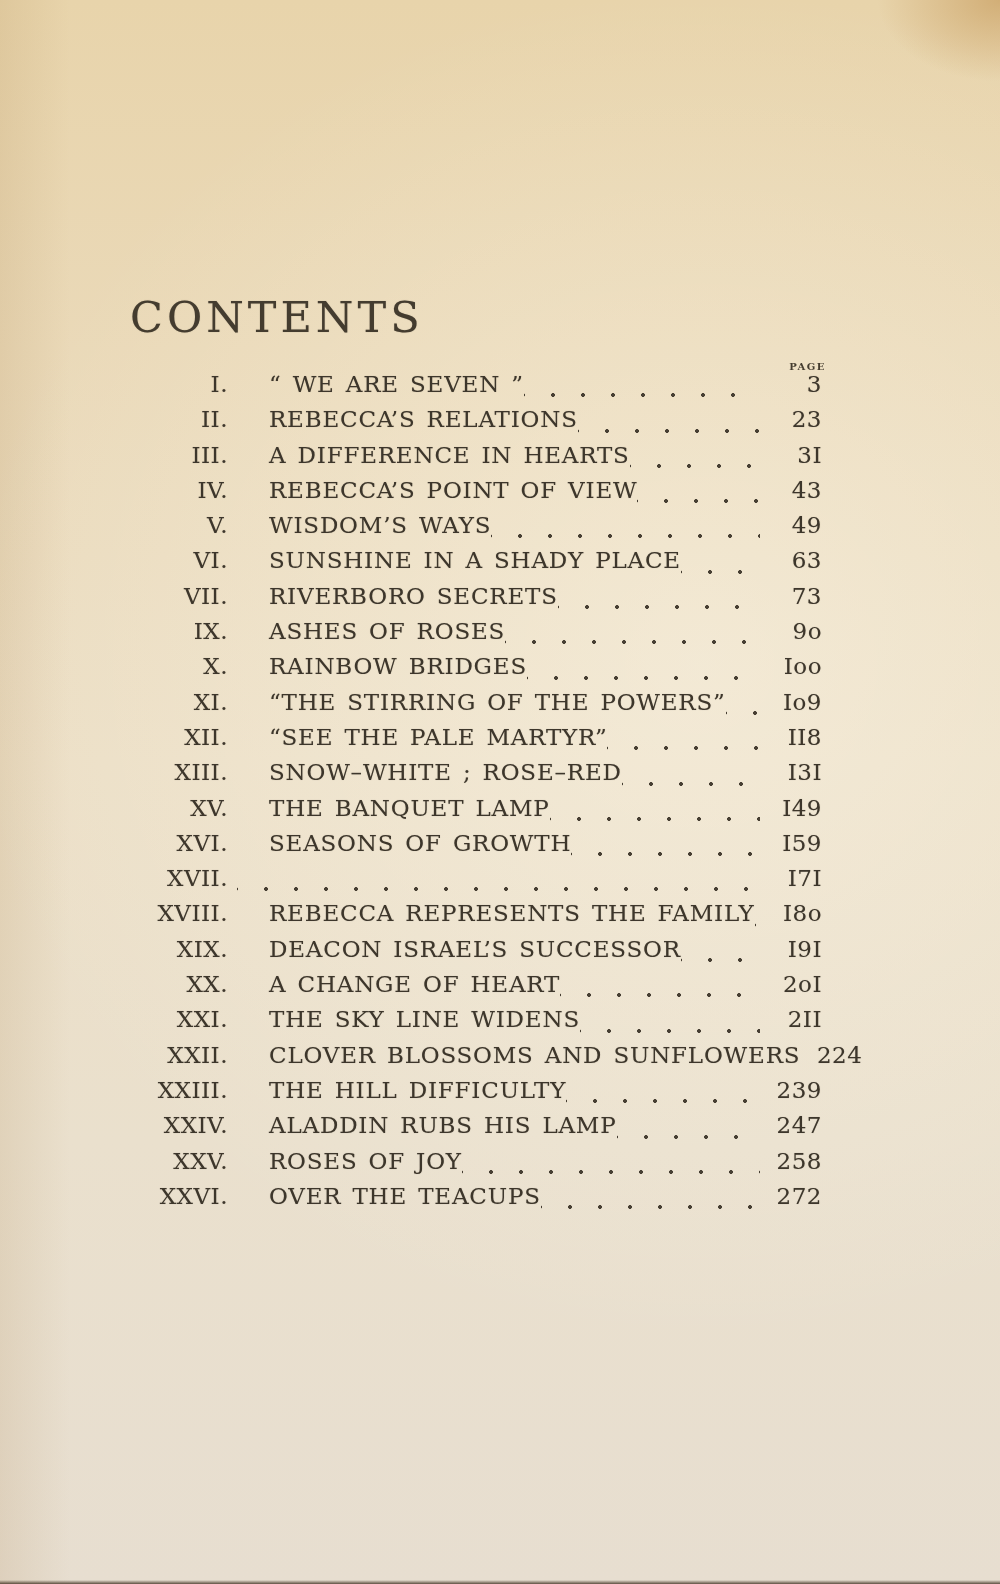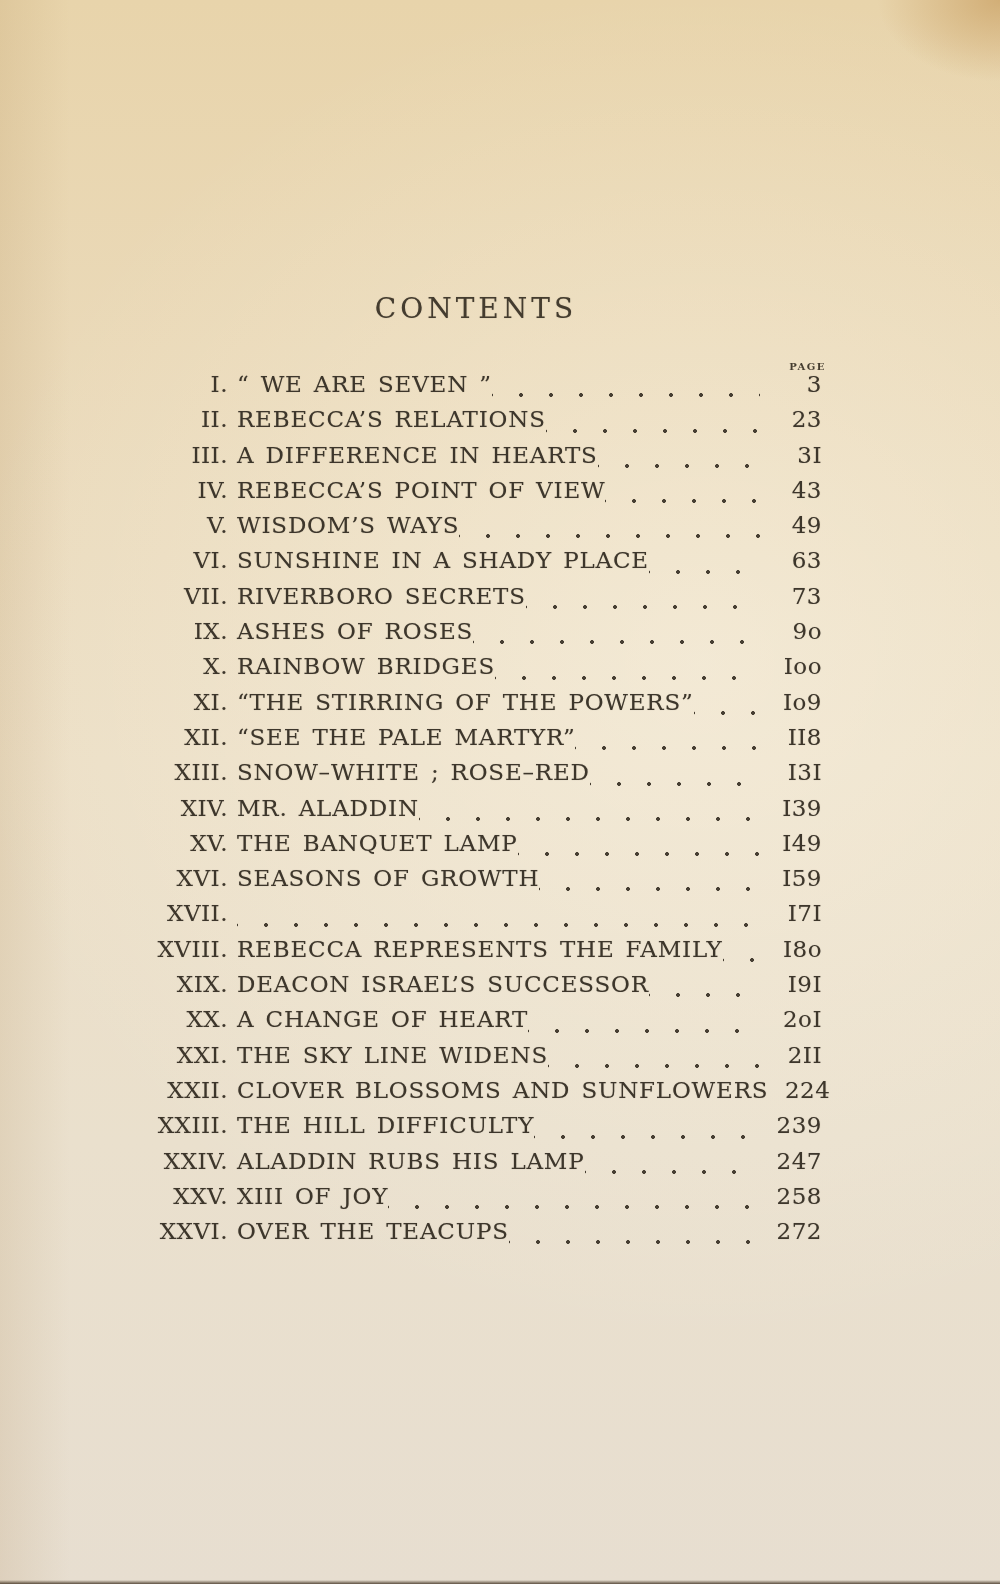--- a/index.html
+++ b/index.html
@@ -31,22 +31,22 @@
     background: linear-gradient(0deg, rgba(48,33,17,0.75), rgba(48,33,17,0));
     pointer-events: none;
   }
 
   .heading {
     position: absolute;
     left: 130px;
     width: 692px;
     top: 292px;
     margin: 0;
-    text-align: center;
-    font-size: 28px;
+    text-align: left;
+    font-size: 43px;
     font-weight: normal;
     letter-spacing: 4px;
     color: #443c2f;
     text-shadow: 0 0 1px rgba(68,60,47,0.35);
   }
 
   .page-label {
     position: absolute;
     top: 361px;
     right: 174px;
@@ -79,20 +79,21 @@
   .num {
     flex: 0 0 98px;
     text-align: right;
     margin-right: 9px;
     letter-spacing: 0.5px;
   }
 
   .title {
     letter-spacing: 0.8px;
     word-spacing: 3px;
+    margin-left: 32px;
   }
 
   .dots {
     flex: 1 1 auto;
     min-width: 0;
     align-self: stretch;
     margin-right: 6px;
     background-image: radial-gradient(circle, #473f33 1.7px, rgba(71,63,51,0) 2.2px);
     background-size: 30px 4px;
     background-repeat: repeat-x;
@@ -181,26 +182,20 @@
         <span class="dots"></span>
         <span class="pg">II8</span>
       </li>
       <li class="row">
         <span class="num">XIII.</span>
         <span class="title">SNOW–WHITE ; ROSE–RED</span>
         <span class="dots"></span>
         <span class="pg">I3I</span>
       </li>
       <li class="row">
-        <span class="num">XIV.</span>
-        <span class="title">MR. ALADDIN</span>
-        <span class="dots"></span>
-        <span class="pg">I39</span>
-      </li>
-      <li class="row">
         <span class="num">XV.</span>
         <span class="title">THE BANQUET LAMP</span>
         <span class="dots"></span>
         <span class="pg">I49</span>
       </li>
       <li class="row">
         <span class="num">XVI.</span>
         <span class="title">SEASONS OF GROWTH</span>
         <span class="dots"></span>
         <span class="pg">I59</span>
@@ -247,21 +242,21 @@
         <span class="pg">239</span>
       </li>
       <li class="row">
         <span class="num">XXIV.</span>
         <span class="title">ALADDIN RUBS HIS LAMP</span>
         <span class="dots"></span>
         <span class="pg">247</span>
       </li>
       <li class="row">
         <span class="num">XXV.</span>
-        <span class="title">XIII OF JOY</span>
+        <span class="title">ROSES OF JOY</span>
         <span class="dots"></span>
         <span class="pg">258</span>
       </li>
       <li class="row">
         <span class="num">XXVI.</span>
         <span class="title">OVER THE TEACUPS</span>
         <span class="dots"></span>
         <span class="pg">272</span>
       </li>
     </ol>

